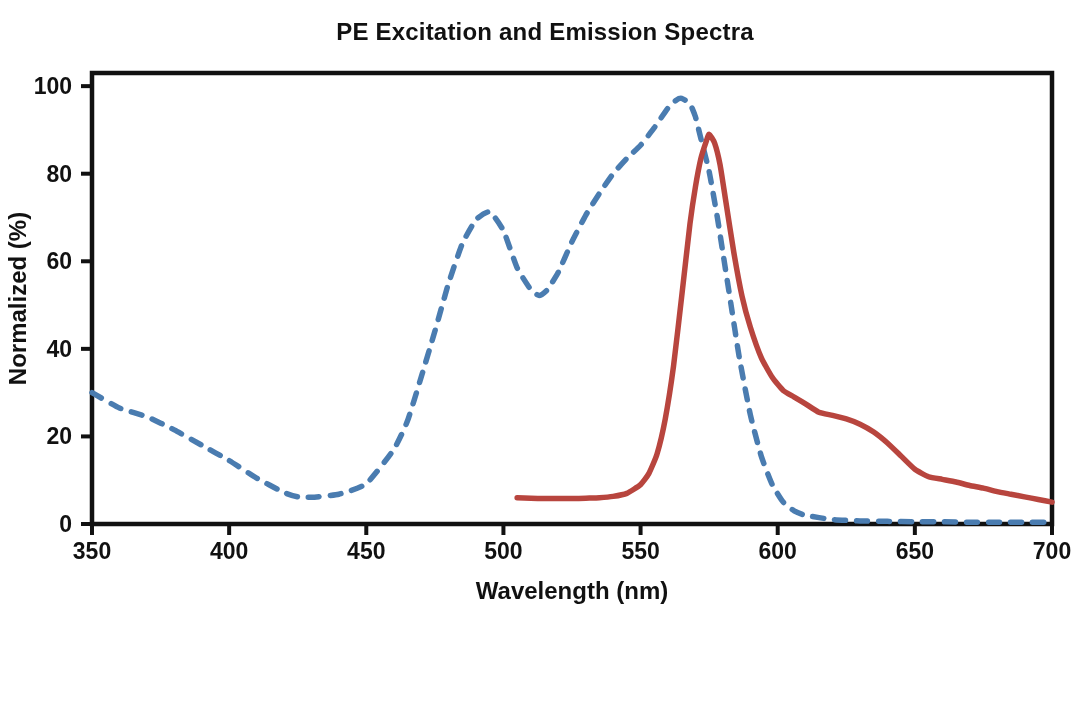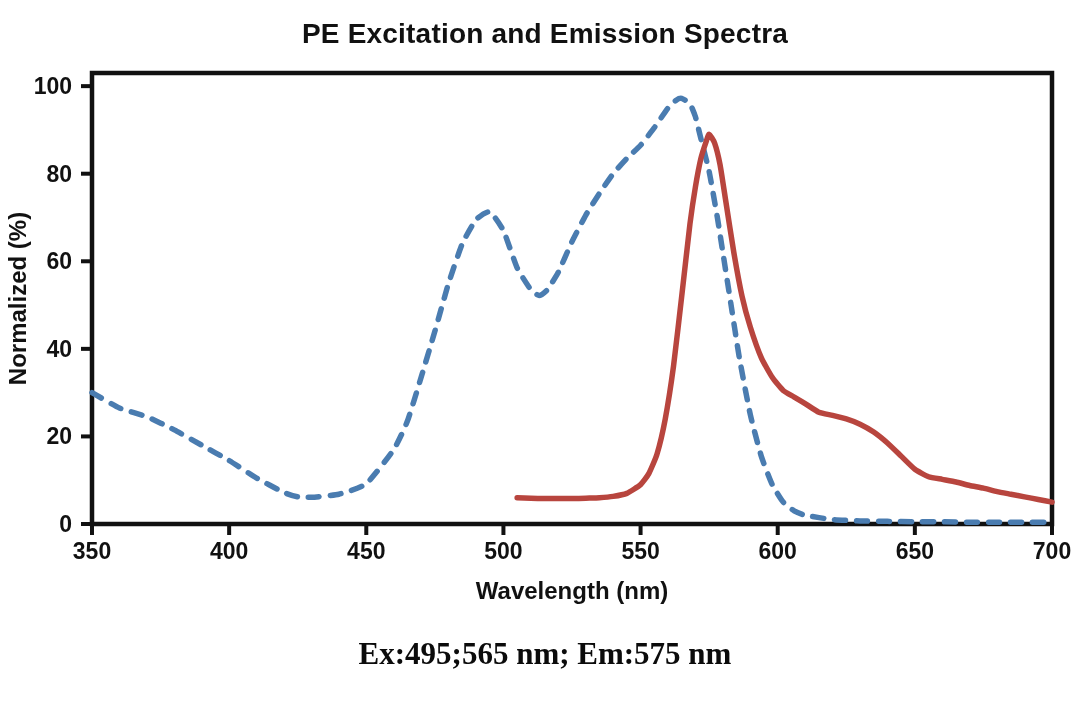--- a/index.html
+++ b/index.html
@@ -21,21 +21,21 @@
     height: 704px;
   }
   #chart-title {
     position: absolute;
     left: 0;
     top: 18px;
     width: 1090px;
     text-align: center;
     font-family: "Liberation Sans", sans-serif;
     font-weight: bold;
-    font-size: 28px;
+    font-size: 24px;
     color: #111111;
     letter-spacing: 0.2px;
   }
   #caption {
     position: absolute;
     left: 0;
     top: 636px;
     width: 1090px;
     text-align: center;
     font-family: "Liberation Serif", serif;
@@ -99,15 +99,14 @@
         <text x="72" y="126.70873786407765" text-anchor="end" class="tick-label">80</text>
         <line x1="92" y1="31.13592233009706" x2="81" y2="31.13592233009706" stroke="#111111" stroke-width="4"></line>
         <text x="72" y="39.13592233009706" text-anchor="end" class="tick-label">100</text>
         <text x="572" y="544" text-anchor="middle" class="axis-title">Wavelength (nm)</text>
         <text x="26" y="243.5" text-anchor="middle" class="axis-title" transform="rotate(-90 26 243.5)">Normalized (%)</text>
         <path d="M 92.00 337.64 C 94.29 338.92, 114.86 350.96, 119.43 352.97 C 124.00 354.97, 142.29 359.90, 146.86 361.72 C 151.43 363.55, 169.71 372.49, 174.29 374.86 C 178.86 377.23, 197.14 387.63, 201.71 390.18 C 206.29 392.74, 224.57 402.77, 229.14 405.51 C 233.71 408.25, 252.00 420.36, 256.57 423.02 C 261.14 425.69, 280.57 435.90, 284.00 437.47 C 287.43 439.04, 295.43 441.45, 297.71 441.85 C 300.00 442.25, 308.00 442.51, 311.43 442.29 C 314.86 442.07, 334.29 440.36, 338.86 439.23 C 343.43 438.09, 361.71 432.44, 366.29 428.72 C 370.86 424.99, 390.29 399.78, 393.71 394.56 C 397.14 389.35, 405.14 372.12, 407.43 366.10 C 409.71 360.08, 418.86 329.80, 421.14 322.32 C 423.43 314.84, 432.57 284.18, 434.86 276.34 C 437.14 268.49, 446.29 235.47, 448.57 228.17 C 450.86 220.88, 460.00 194.06, 462.29 188.77 C 464.57 183.48, 473.71 167.35, 476.00 164.68 C 478.29 162.02, 487.43 155.89, 489.71 156.80 C 492.00 157.72, 501.14 170.96, 503.43 175.63 C 505.71 180.30, 514.86 207.92, 517.14 212.85 C 519.43 217.78, 529.03 232.44, 530.86 234.74 C 532.69 237.04, 537.71 240.43, 539.09 240.43 C 540.46 240.43, 545.71 236.68, 547.31 234.74 C 548.91 232.81, 556.23 221.24, 558.29 217.23 C 560.34 213.21, 569.71 191.32, 572.00 186.58 C 574.29 181.83, 583.43 164.32, 585.71 160.31 C 588.00 156.29, 597.14 141.88, 599.43 138.41 C 601.71 134.95, 610.86 121.63, 613.14 118.71 C 615.43 115.79, 624.57 105.76, 626.86 103.38 C 629.14 101.01, 638.29 92.80, 640.57 90.25 C 642.86 87.69, 652.00 75.83, 654.29 72.73 C 656.57 69.63, 666.17 55.33, 668.00 53.03 C 669.83 50.73, 675.09 45.95, 676.23 45.15 C 677.37 44.34, 680.57 43.10, 681.71 43.40 C 682.86 43.69, 688.80 47.12, 689.94 48.65 C 691.09 50.18, 694.51 58.87, 695.43 61.79 C 696.34 64.71, 699.77 79.12, 700.91 83.68 C 702.06 88.24, 707.77 109.95, 709.14 116.52 C 710.51 123.09, 716.23 155.74, 717.37 162.50 C 718.51 169.25, 721.71 190.23, 722.86 197.52 C 724.00 204.82, 729.71 241.31, 731.09 250.07 C 732.46 258.83, 737.71 293.49, 739.31 302.61 C 740.91 311.73, 748.46 351.32, 750.29 359.53 C 752.11 367.74, 759.43 395.29, 761.26 401.13 C 763.09 406.97, 770.40 425.76, 772.23 429.59 C 774.06 433.42, 781.37 444.92, 783.20 447.11 C 785.03 449.30, 792.34 454.77, 794.17 455.86 C 796.00 456.96, 801.94 459.51, 805.14 460.24 C 808.34 460.97, 828.00 464.15, 832.57 464.62 C 837.14 465.10, 855.43 465.79, 860.00 465.93 C 864.57 466.08, 882.86 466.30, 887.43 466.37 C 892.00 466.45, 910.29 466.77, 914.86 466.81 C 919.43 466.85, 937.71 466.77, 942.29 466.81 C 946.86 466.85, 965.14 467.21, 969.71 467.25 C 974.29 467.29, 992.57 467.25, 997.14 467.25 C 1001.71 467.25, 1020.00 467.25, 1024.57 467.25 C 1029.14 467.25, 1049.71 467.25, 1052.00 467.25" fill="none" stroke="#4a7cb0" stroke-width="5.5" stroke-linecap="round" stroke-linejoin="round" stroke-dasharray="11 11"></path>
         <path d="M 517.14 442.73 C 518.29 442.76, 528.57 443.09, 530.86 443.17 C 533.14 443.24, 542.29 443.57, 544.57 443.60 C 546.86 443.64, 556.00 443.60, 558.29 443.60 C 560.57 443.60, 569.71 443.64, 572.00 443.60 C 574.29 443.57, 583.43 443.24, 585.71 443.17 C 588.00 443.09, 597.14 442.87, 599.43 442.73 C 601.71 442.58, 610.86 441.78, 613.14 441.41 C 615.43 441.05, 624.57 439.33, 626.86 438.35 C 629.14 437.36, 638.74 431.23, 640.57 429.59 C 642.40 427.95, 647.43 421.20, 648.80 418.65 C 650.17 416.09, 655.66 403.50, 657.03 398.94 C 658.40 394.38, 663.89 371.21, 665.26 363.91 C 666.63 356.61, 672.11 321.59, 673.49 311.37 C 674.86 301.15, 680.34 253.17, 681.71 241.31 C 683.09 229.45, 688.80 178.19, 689.94 169.06 C 691.09 159.94, 694.51 137.32, 695.43 131.84 C 696.34 126.37, 700.00 107.21, 700.91 103.38 C 701.83 99.55, 705.71 87.88, 706.40 85.87 C 707.09 83.86, 708.46 79.12, 709.14 79.30 C 709.83 79.48, 713.71 85.50, 714.63 88.06 C 715.54 90.61, 719.20 105.21, 720.11 109.95 C 721.03 114.69, 724.46 137.68, 725.60 144.98 C 726.74 152.28, 732.46 189.50, 733.83 197.52 C 735.20 205.55, 740.69 235.11, 742.06 241.31 C 743.43 247.51, 748.69 266.85, 750.29 271.96 C 751.89 277.07, 759.43 298.42, 761.26 302.61 C 763.09 306.81, 770.40 319.58, 772.23 322.32 C 774.06 325.05, 781.37 333.81, 783.20 335.45 C 785.03 337.09, 792.34 340.92, 794.17 342.02 C 796.00 343.11, 803.09 347.31, 805.14 348.59 C 807.20 349.86, 816.57 356.36, 818.86 357.34 C 821.14 358.33, 830.29 359.86, 832.57 360.41 C 834.86 360.96, 844.00 363.18, 846.29 363.91 C 848.57 364.64, 857.71 368.07, 860.00 369.17 C 862.29 370.26, 871.43 375.48, 873.71 377.05 C 876.00 378.62, 885.14 385.99, 887.43 388.00 C 889.71 390.00, 898.86 398.94, 901.14 401.13 C 903.43 403.32, 912.57 412.55, 914.86 414.27 C 917.14 415.98, 926.29 420.87, 928.57 421.71 C 930.86 422.55, 940.00 423.90, 942.29 424.34 C 944.57 424.78, 953.71 426.45, 956.00 426.97 C 958.29 427.48, 967.43 429.96, 969.71 430.47 C 972.00 430.98, 981.14 432.58, 983.43 433.10 C 985.71 433.61, 994.86 436.09, 997.14 436.60 C 999.43 437.11, 1008.57 438.79, 1010.86 439.23 C 1013.14 439.66, 1022.29 441.41, 1024.57 441.85 C 1026.86 442.29, 1036.00 444.04, 1038.29 444.48 C 1040.57 444.92, 1050.86 446.89, 1052.00 447.11" fill="none" stroke="#b8453e" stroke-width="5.5" stroke-linecap="round" stroke-linejoin="round"></path>
       </g>
   </svg>
 
-  <div id="caption">Ex:495;565 nm; Em:575 nm</div>
 
 </div>
 
 </body></html>

